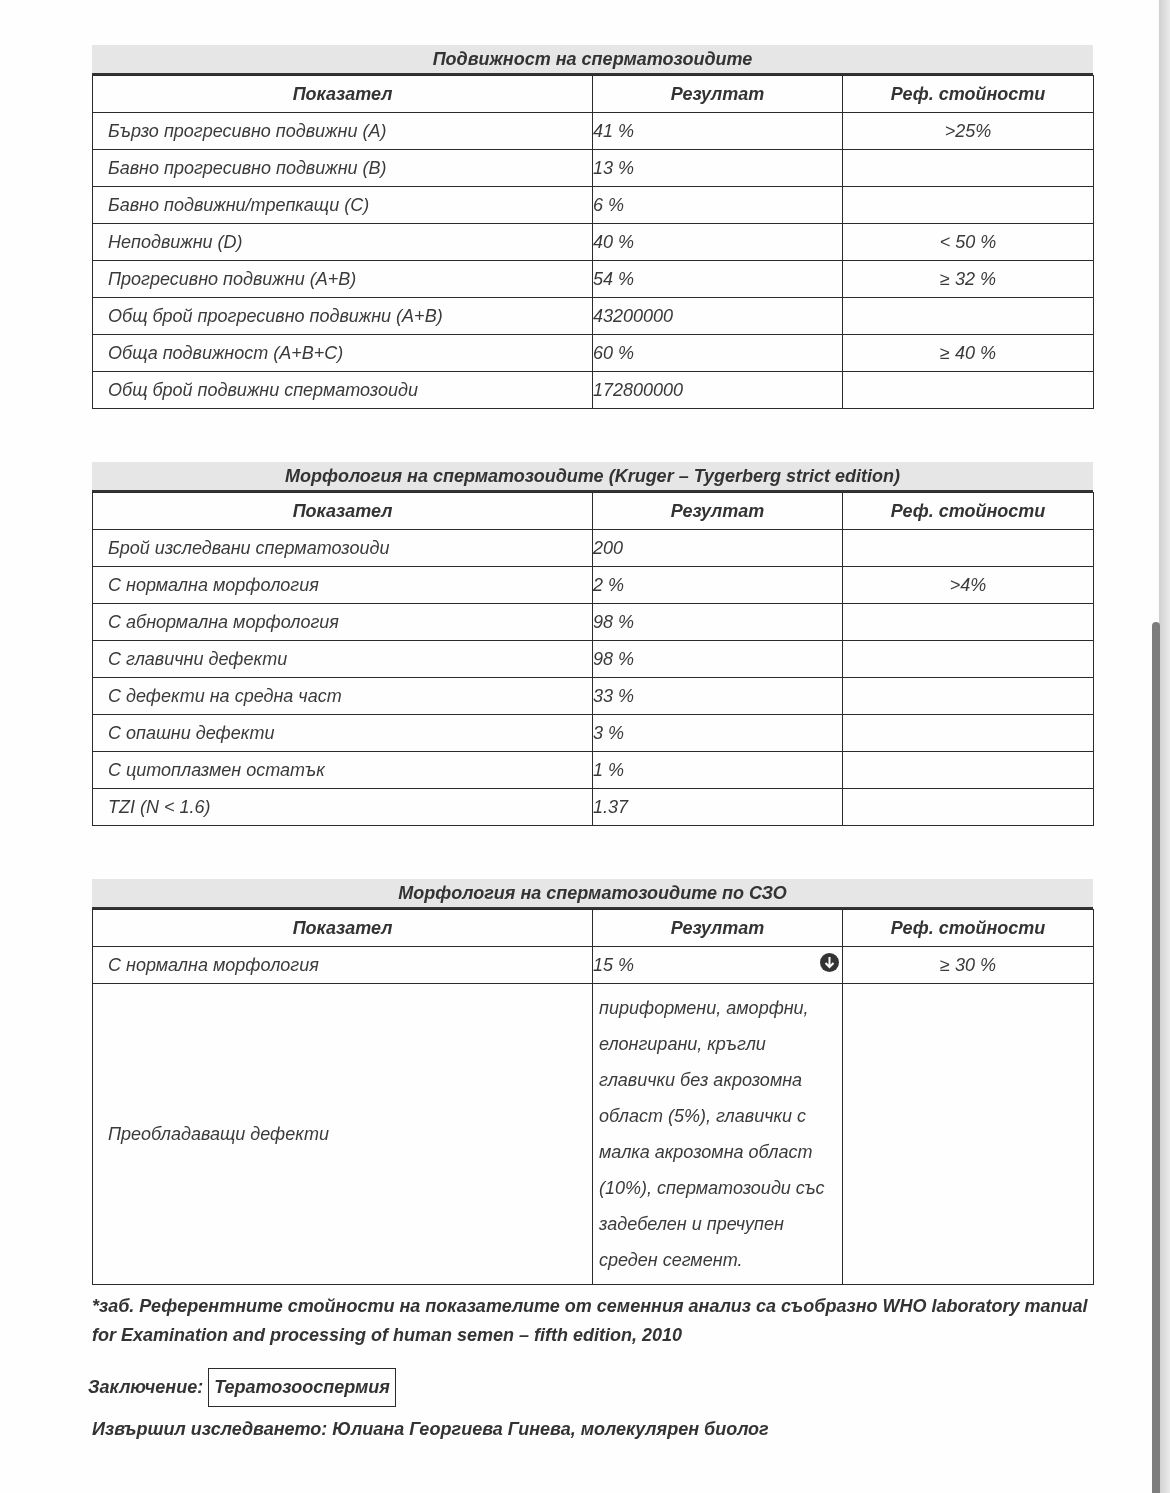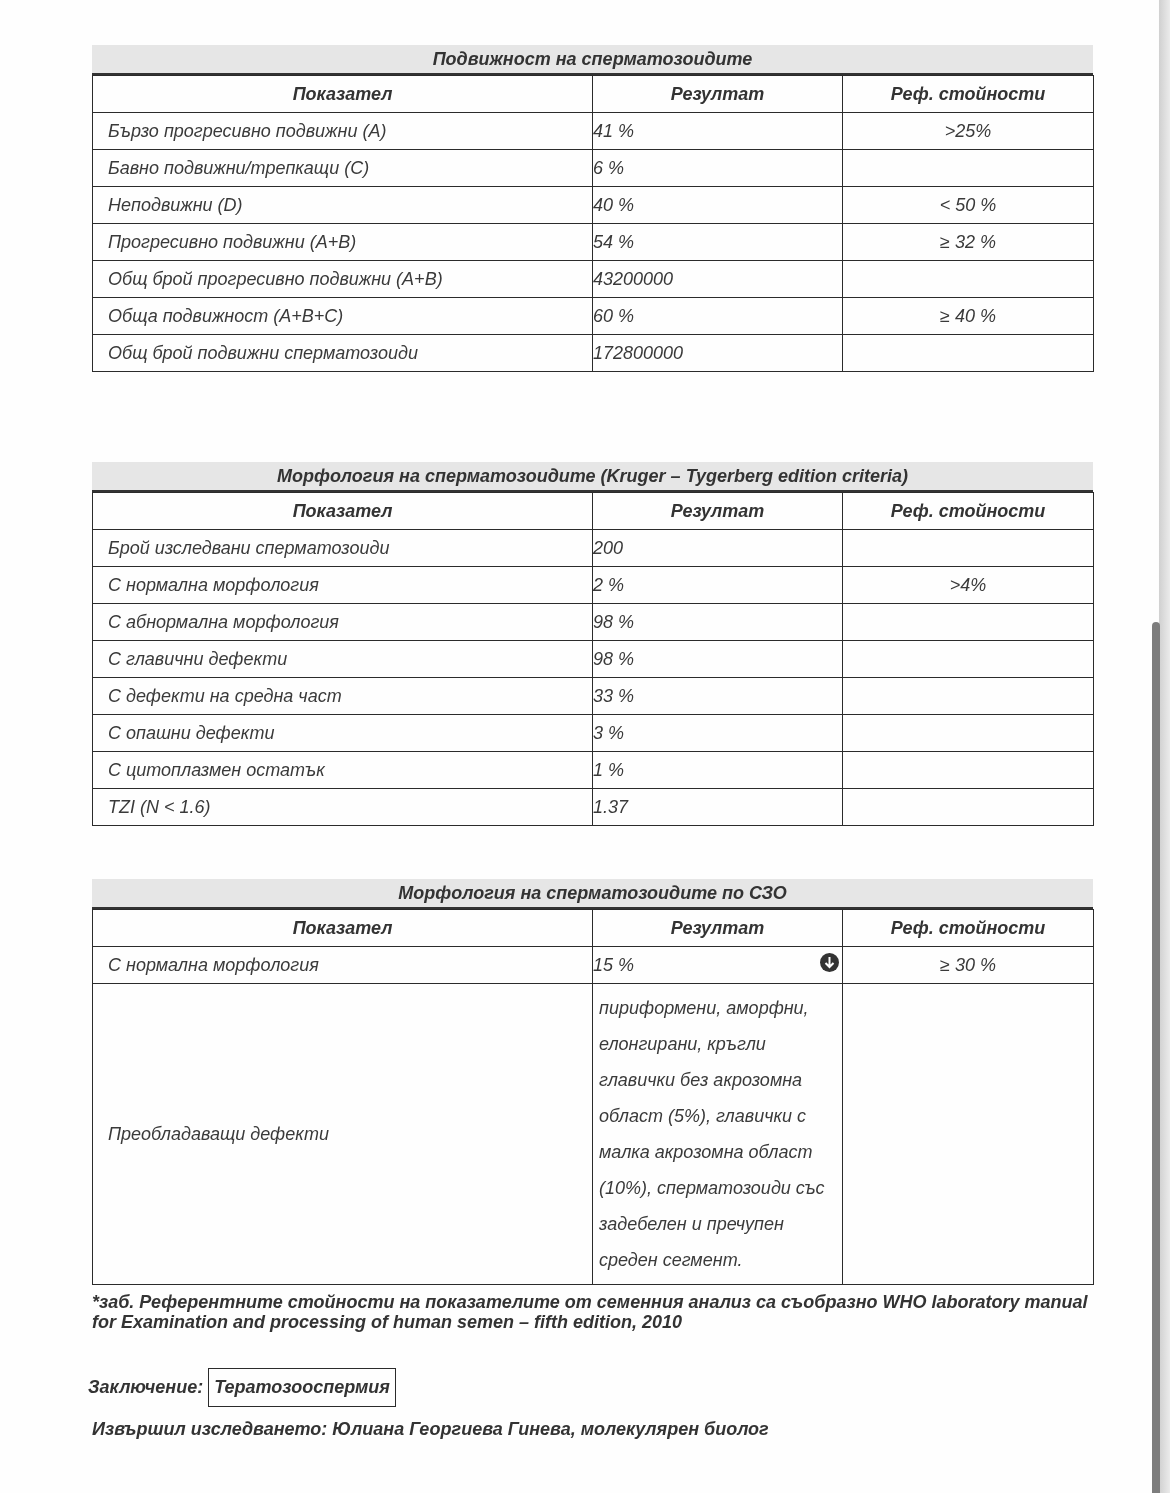--- a/index.html
+++ b/index.html
@@ -28,21 +28,21 @@
   td.c1 { text-align:left; padding-left:15px; }
   .c2 { }
   .c3 { text-align:center; }
   col.w1 { width:500px; } col.w2 { width:250px; } col.w3 { width:251px; }
   .flag-wrap { position:relative; }
   .down-icon {
     position:absolute; right:3px; top:6px; width:19px; height:19px; border-radius:50%;
     background:#333; display:flex; align-items:center; justify-content:center;
   }
   .defects td.c2 { font-size:18px; line-height:36px; padding:6px 6px; }
-  .note { position:absolute; left:92px; top:1292px; width:1000px; font-size:18px; font-style:italic; font-weight:bold; color:#333; line-height:20px; }
+  .note { position:absolute; left:92px; top:1292px; width:1000px; font-size:18px; font-style:italic; font-weight:bold; color:#333; line-height:29px; }
   .conclusion { position:absolute; left:88px; top:1368px; font-size:18px; font-style:italic; font-weight:bold; color:#333; display:flex; align-items:center; }
   .conclusion .box { border:1.5px solid #2b2b2b; padding:8px 5px; margin-left:5px; }
   .signer { position:absolute; left:92px; font-size:18px; font-style:italic; font-weight:bold; color:#333; }
   .scroll-track { position:absolute; left:1159px; top:0; width:11px; height:1493px; background:linear-gradient(to right,#d0d0d0,#ebebeb); }
   .scroll-thumb { position:absolute; left:1152px; top:622px; width:8px; height:871px; background:#7d7d7d; border-radius:4px 4px 0 0; }
 </style>
 </head>
 <body>
 
 <div class="page">
@@ -60,20 +60,25 @@
         <th class="c1">Показател</th>
         <th class="c2">Резултат</th>
         <th class="c3">Реф. стойности</th>
       </tr>
       <tr>
             <td class="c1">Бързо прогресивно подвижни (А)</td>
             <td class="c2">41 %</td>
             <td class="c3">&gt;25%</td>
           </tr>
       <tr>
+            <td class="c1">Бавно прогресивно подвижни (В)</td>
+            <td class="c2">13 %</td>
+            <td class="c3"></td>
+          </tr>
+      <tr>
             <td class="c1">Бавно подвижни/трепкащи (С)</td>
             <td class="c2">6 %</td>
             <td class="c3"></td>
           </tr>
       <tr>
             <td class="c1">Неподвижни (D)</td>
             <td class="c2">40 %</td>
             <td class="c3">&lt; 50 %</td>
           </tr>
       <tr>
@@ -94,21 +99,21 @@
       <tr>
             <td class="c1">Общ брой подвижни сперматозоиди</td>
             <td class="c2">172800000</td>
             <td class="c3"></td>
           </tr>
     </tbody>
       </table>
   </div>
 
   <div class="section" style="top:444px;">
-    <div class="section-title">Морфология на сперматозоидите (Kruger – Tygerberg edition criteria)</div>
+    <div class="section-title">Морфология на сперматозоидите (Kruger – Tygerberg strict edition)</div>
     <table>
       <colgroup>
           <col class="w1">
           <col class="w2">
           <col class="w3">
         </colgroup>
       <tbody>
           <tr>
         <th class="c1">Показател</th>
         <th class="c2">Резултат</th>

